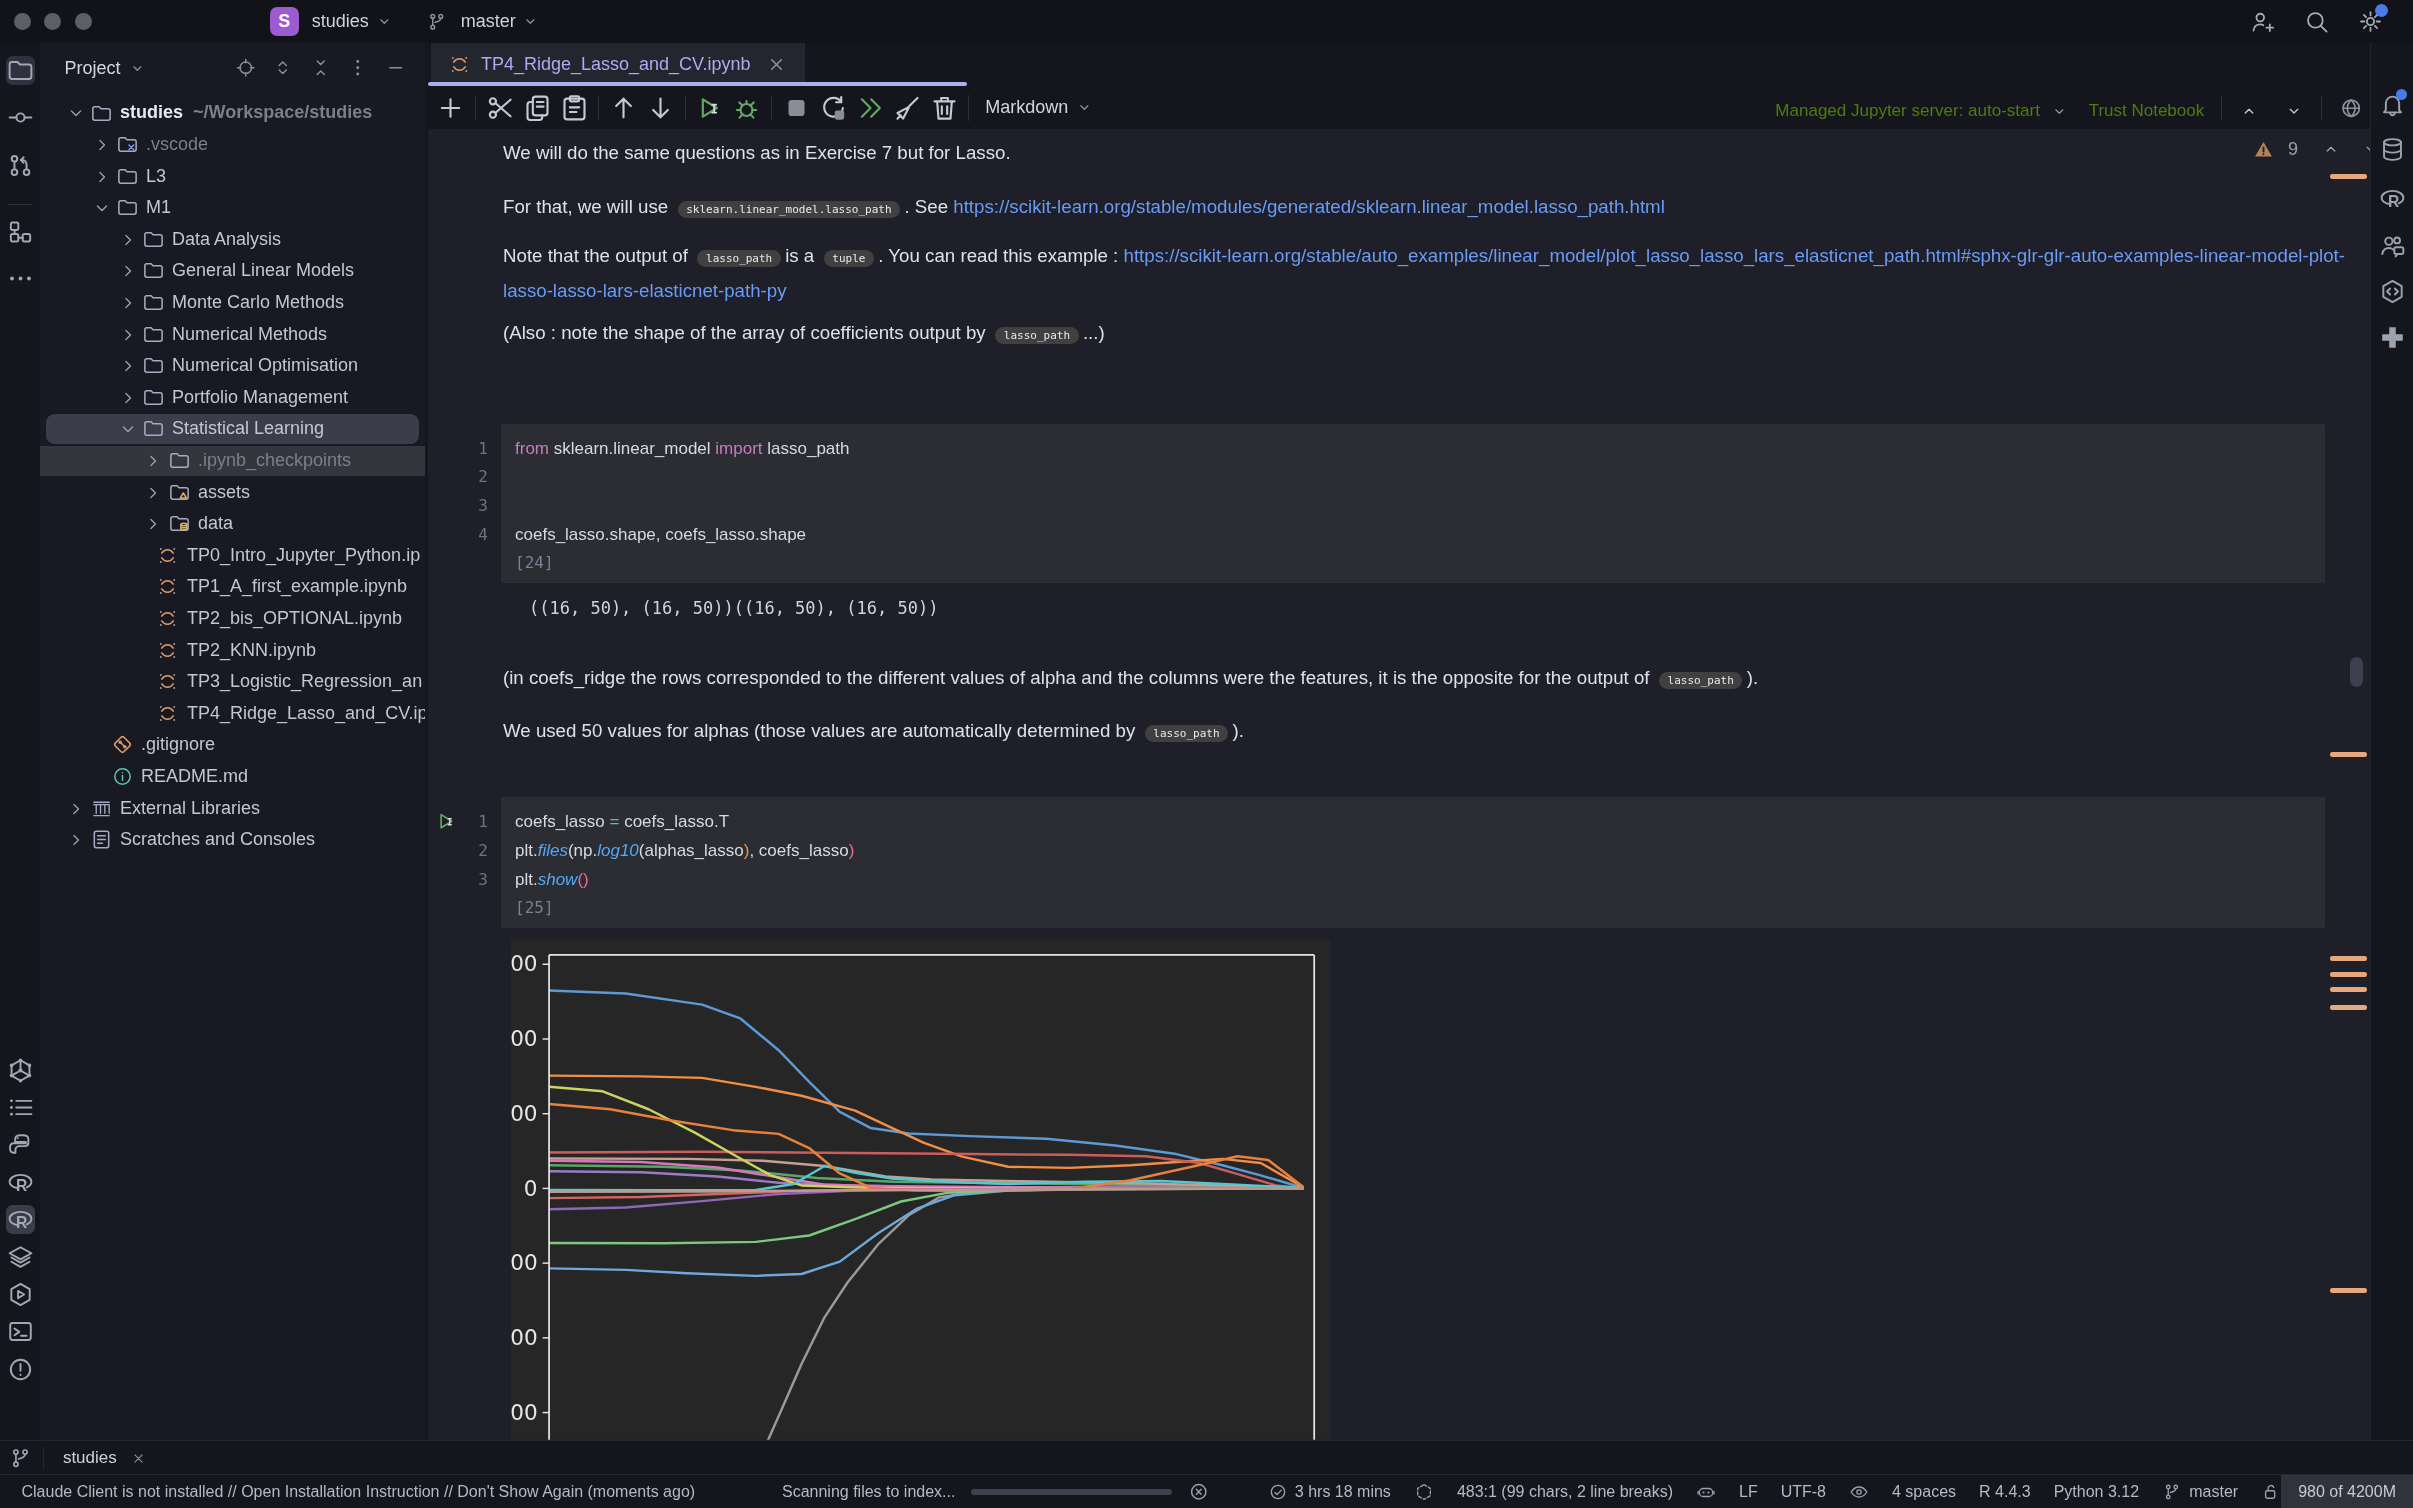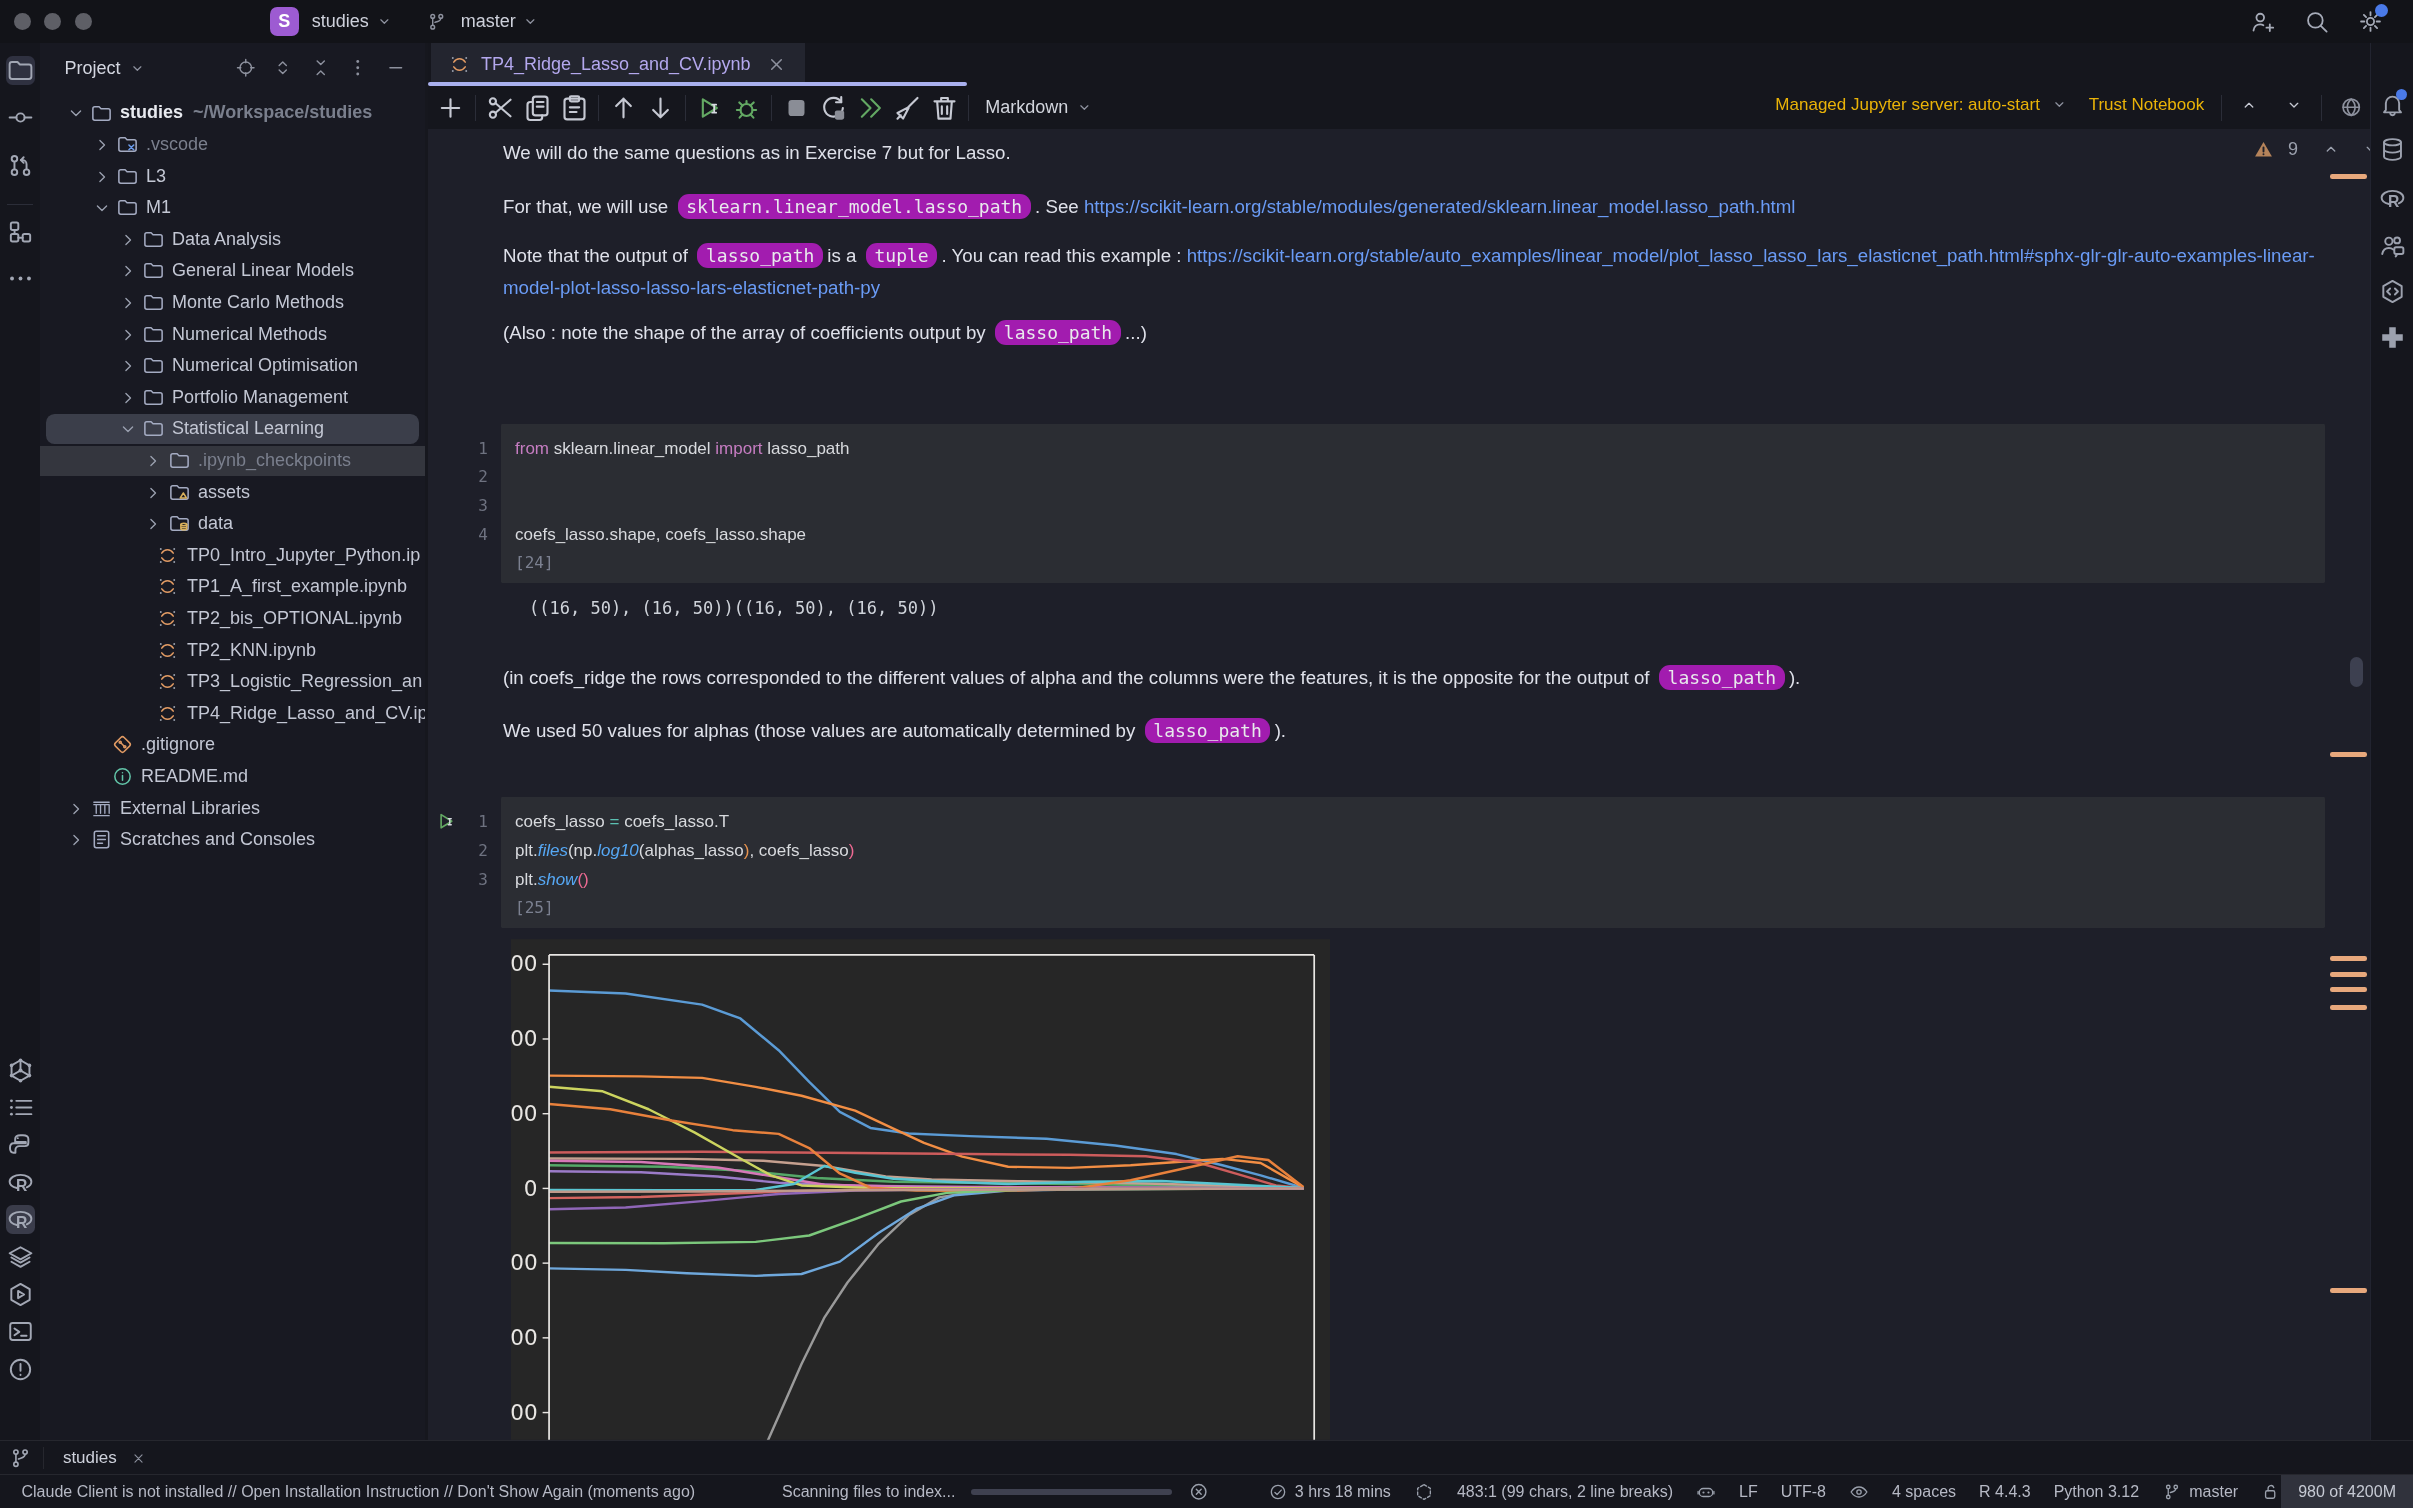--- a/index.html
+++ b/index.html
@@ -43,25 +43,25 @@
   #tabbar{left:428px;top:43px;width:1942px;height:43px;background:#15161d;border-bottom:0.7px solid #222430}
   #tab{position:absolute;left:2.9px;top:0;height:43px;background:#23252f;display:flex;align-items:center;padding:0 17px}
   #tab-title{font-size:18px;color:#b4a8ee;margin:0 14.4px 0 10px}
   #tab .ic{width:23px;height:23px}
   #tab-close{width:18.7px;height:18.7px;color:#8d919e}
   #tab-progress{left:428px;top:82px;width:539px;height:4.3px;border-radius:2.2px;background:#a9b0ee;z-index:5}
   #toolbar{left:428px;top:86px;width:1985px;height:43px;background:#15161d;border-bottom:0.7px solid #222430;display:flex;align-items:center}
   .tbtn{width:37px;height:32px;display:flex;align-items:center;justify-content:center;color:#c6c9d3}
   .tsep{width:0;height:26px;border-left:1.4px solid #2b2d38;margin:0 5.7px}
   #md-dd{display:flex;align-items:center;margin-left:10px;font-size:18px;color:#d2d5dd}
-  #toolbar-right{margin-left:auto;display:flex;align-items:flex-start;margin-right:50px;font-size:17px;color:#eab308}
+  #toolbar-right{margin-left:auto;display:flex;align-items:flex-end;margin-right:50px;font-size:17px;color:#4d7c0f}
   
   #nb{left:428px;top:129px;width:1942px;height:1311px;background:#1e1f29;overflow:hidden}
   .md-para{position:absolute;left:75px;width:1863px;font-size:18.7px;line-height:32px;color:#dfe1ea;overflow-wrap:anywhere}
-  .md-code{font-family:"DejaVu Sans Mono",monospace;font-size:18px;background:#a21caf;color:#e8eaec;
+  .md-code{font-family:"DejaVu Sans Mono",monospace;font-size:11px;background:#404040;color:#e8eaec;
     padding:2.2px 8.6px;border-radius:11px;margin:0 4.3px}
   .md-link{color:#6a9bf5;text-decoration:none}
   .cell-bg{position:absolute;left:73px;width:1824px;background:#2b2d33;border-radius:1.4px}
   .code-line{position:absolute;left:87px;height:29px;line-height:29px;font-family:Liberation Sans, sans-serif;
     font-size:17px;color:#d8dade;white-space:pre}
   .gut-num{position:absolute;left:17px;width:43px;height:29px;line-height:29px;text-align:right;
     font-family:"DejaVu Sans Mono",monospace;font-size:16px;color:#6e7280}
   .exec{position:absolute;left:87px;height:29px;line-height:29px;font-family:"DejaVu Sans Mono",monospace;font-size:16px;color:#7b8090}
   .out-line{position:absolute;left:101px;height:29px;line-height:29px;font-family:"DejaVu Sans Mono",monospace;font-size:17px;color:#cfd3da;white-space:pre}
   .tok-kw{color:#c57cc1}.tok-fn{color:#56a8f5;font-style:italic}.tok-eq{color:#5bc0b2}

